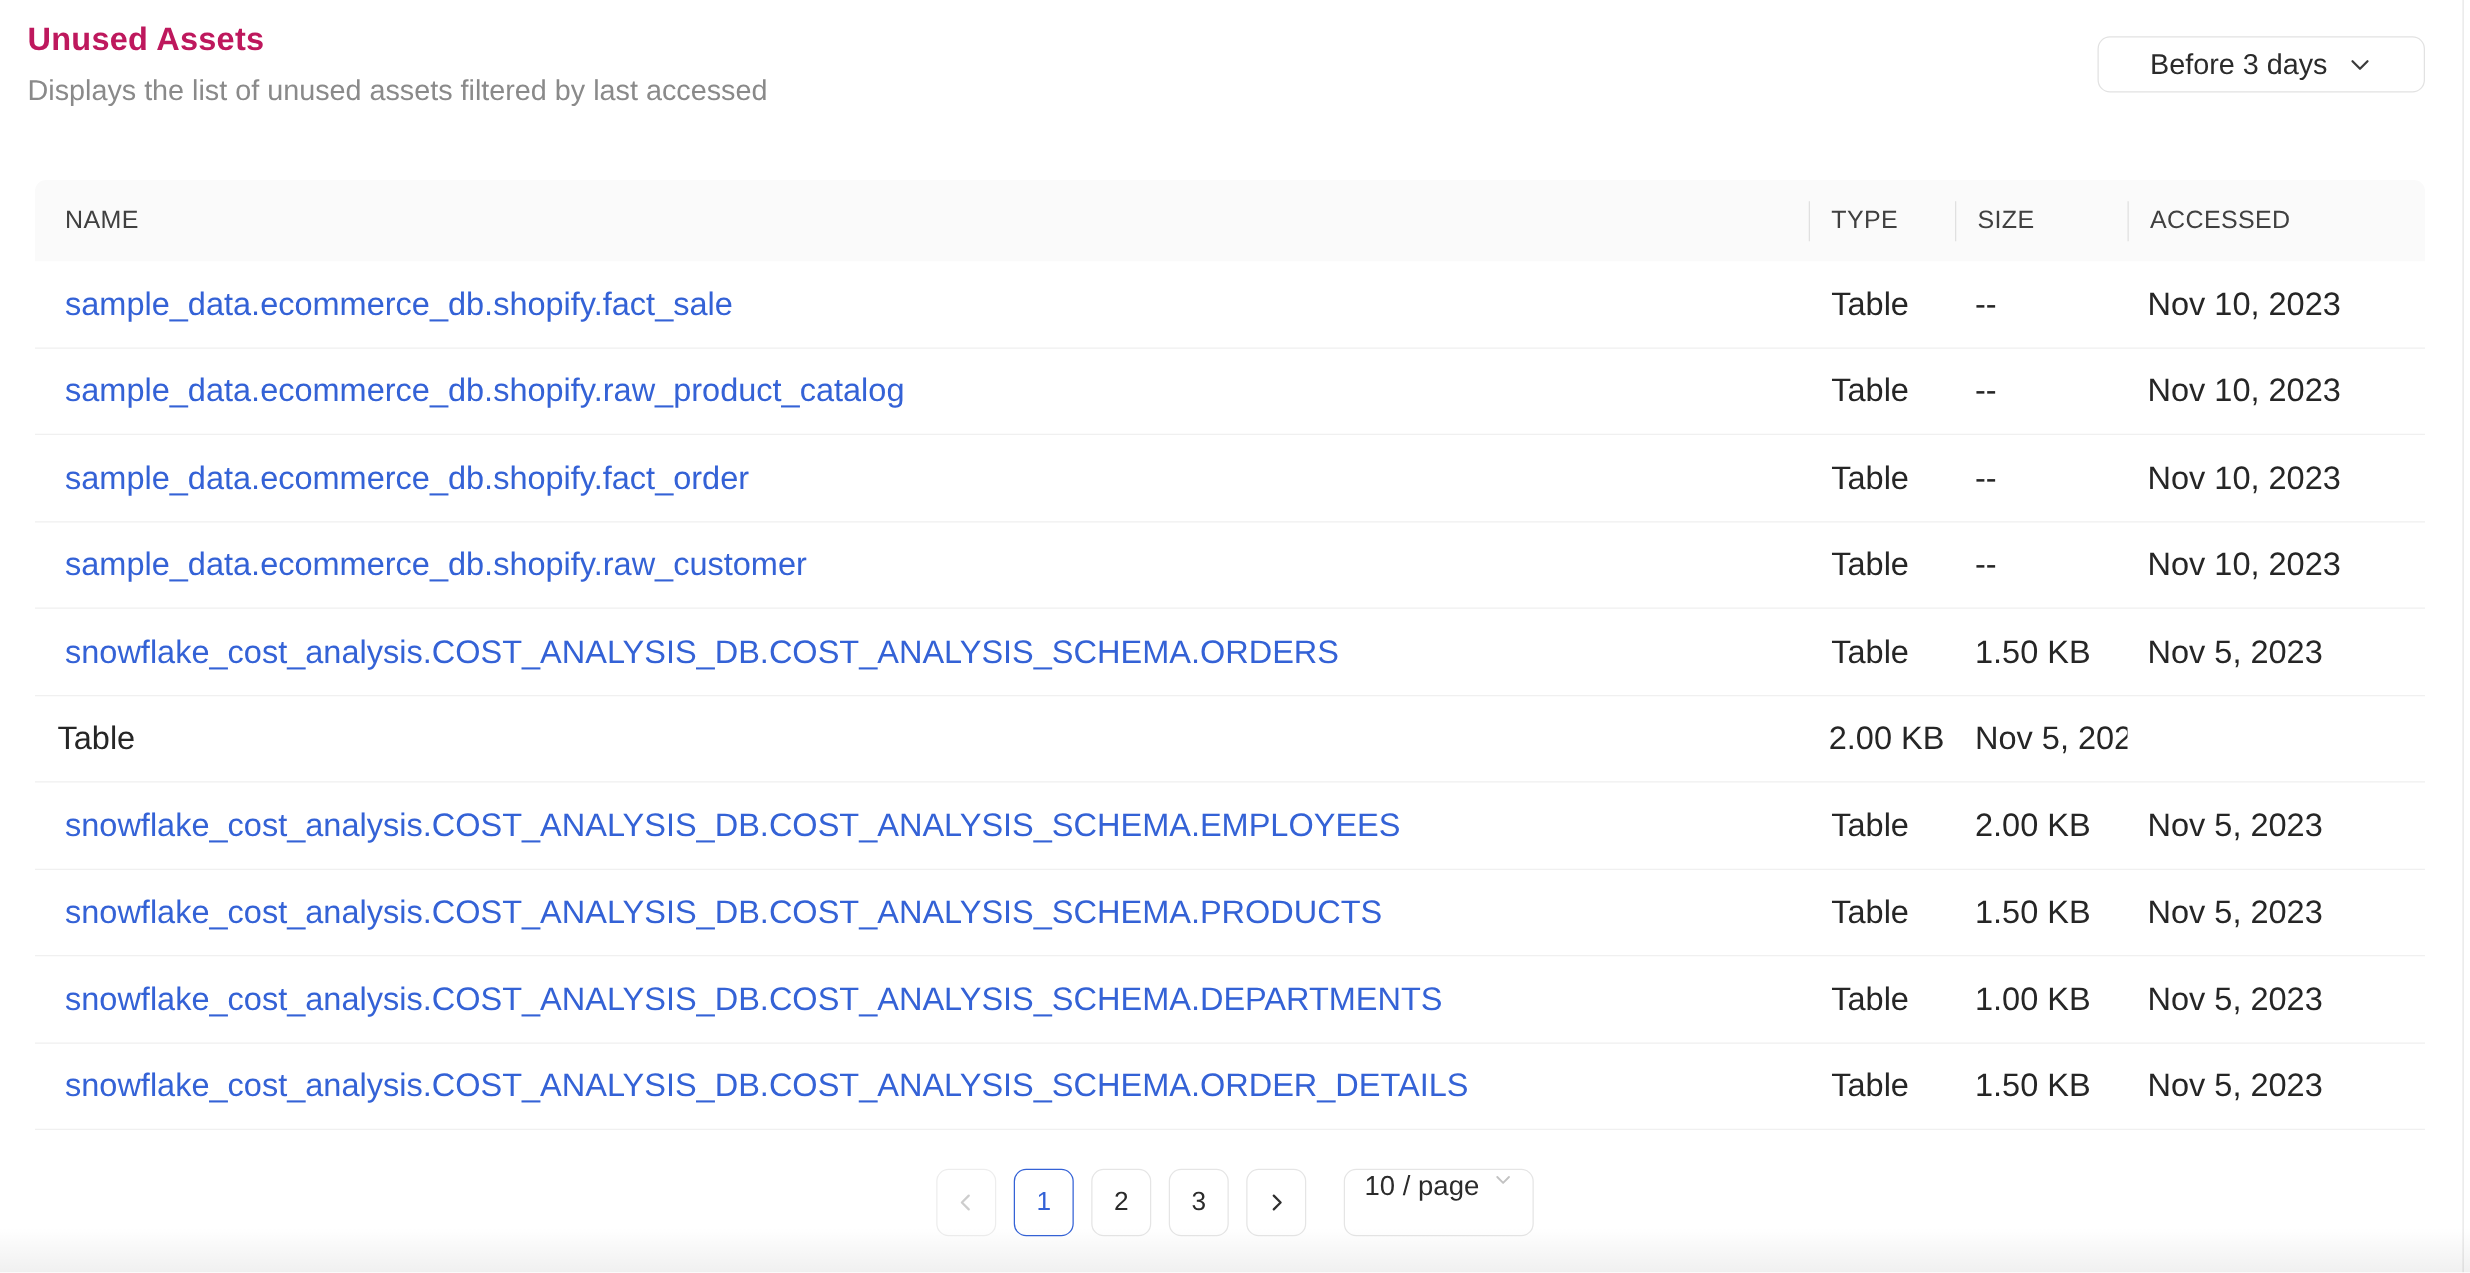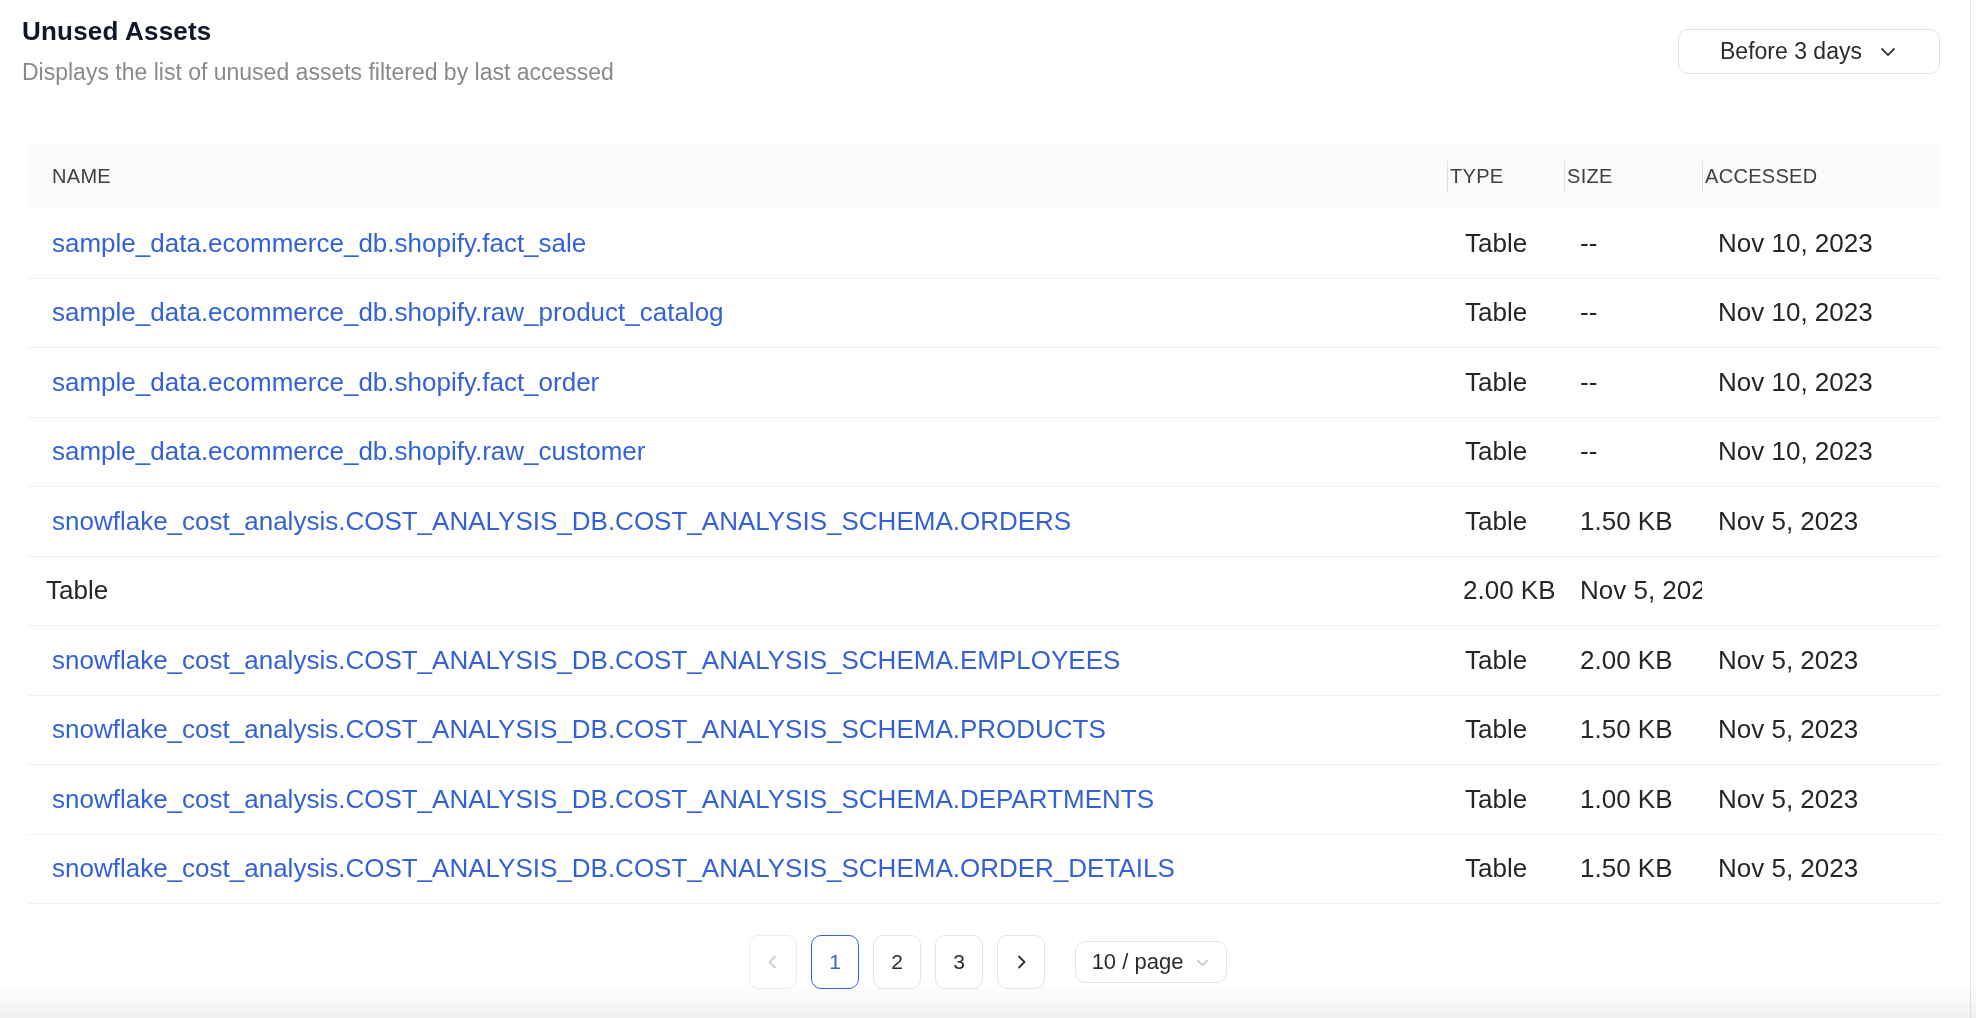--- a/index.html
+++ b/index.html
@@ -12,21 +12,21 @@
   }
   :root {
     --accent:#3462d6;
     --header-bg:#fafafa;
     --row-divider:#f0f0f0;
     --border:#e4e4e4;
   }
 
   
   .page-head { position:absolute; top:16px; left:22px; }
-  .page-title { font-size:26px; font-weight:700; color:#0f172a; letter-spacing:.2px; }
+  .page-title { font-size:26px; font-weight:700; color:#be185d; letter-spacing:.2px; }
   .page-subtitle { margin-top:12px; font-size:23px; color:#8a8a8a; }
 
   .filter-dd {
     position:absolute; top:29px; right:36px;
     height:45px; min-width:262px;
     border:1px solid #e2e2e2; border-radius:10px;
     background:#fff;
     display:flex; align-items:center; justify-content:center; gap:16px;
     font-size:23px; color:#2b2b2b;
     padding:0 26px; cursor:pointer;
@@ -37,21 +37,21 @@
   .thead, .trow {
     display:grid;
     grid-template-columns:1419px 117px 138px 238px;
     align-items:center;
   }
   .thead {
     height:65px; background:var(--header-bg);
     border-radius:9px 9px 0 0;
     font-size:20px; color:#404040; letter-spacing:.3px;
   }
-  .th { padding-left:3px; position:relative; white-space:nowrap; }
+  .th { padding-left:18px; position:relative; white-space:nowrap; }
   .th-name { padding-left:24px; }
   .th-sep::before {
     content:""; position:absolute; left:0; top:50%; transform:translateY(-50%);
     width:1px; height:32px; background:#e0e0e0;
   }
   .trow {
     height:69.5px;
     border-bottom:1px solid var(--row-divider);
     font-size:26px; color:#262626;
   }
@@ -67,23 +67,23 @@
   }
   .pg-btn {
     height:54px; min-width:48px; padding:0;
     border:1px solid #e5e5e5; border-radius:10px; background:#fff;
     display:flex; align-items:center; justify-content:center;
     font-family:inherit; font-size:21px; color:#2b2b2b; cursor:pointer;
   }
   .pg-btn.disabled { border-color:#ededed; cursor:default; }
   .pg-btn.active { border-color:var(--accent); color:var(--accent); }
   .pg-select {
-    height:42px; width:152px;
+    height:54px; width:152px;
     border:1px solid #e5e5e5; border-radius:10px; background:#fff;
-    display:flex; align-items:center; justify-content:center; gap:12px;
+    display:flex; align-items:flex-start; justify-content:center; gap:12px;
     font-size:22px; color:#2b2b2b; cursor:pointer; margin-left:16px;
   }
 
   
   .right-edge-line { position:absolute; top:0; right:5px; width:1px; height:100%; background:#e6e6e6; }
   .bottom-shade {
     position:absolute; bottom:0; left:0; width:100%; height:36px;
     background:linear-gradient(to bottom, rgba(0,0,0,0), rgba(0,0,0,0.06));
     pointer-events:none;
   }

